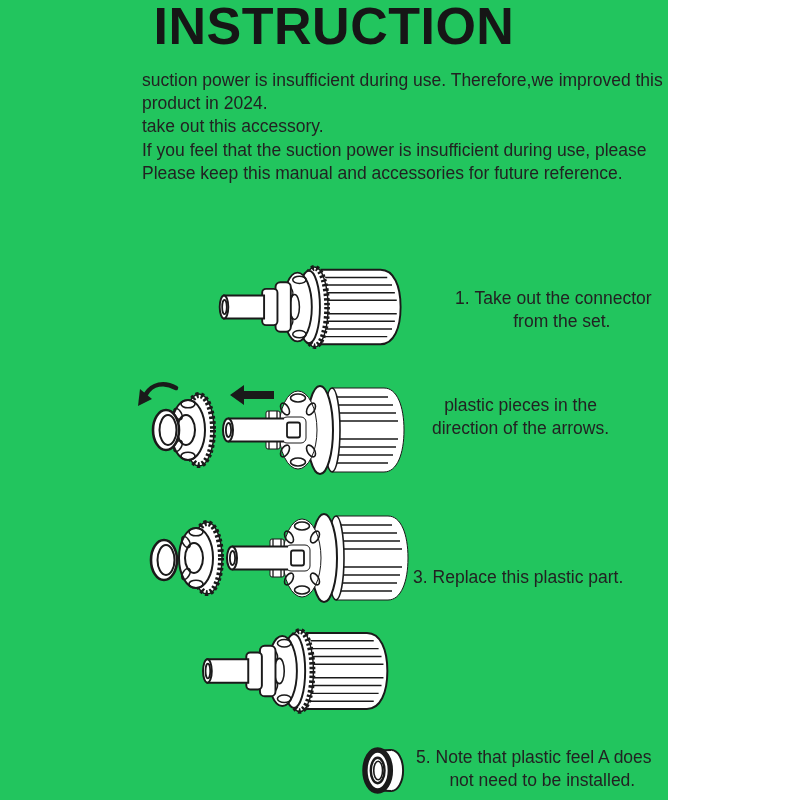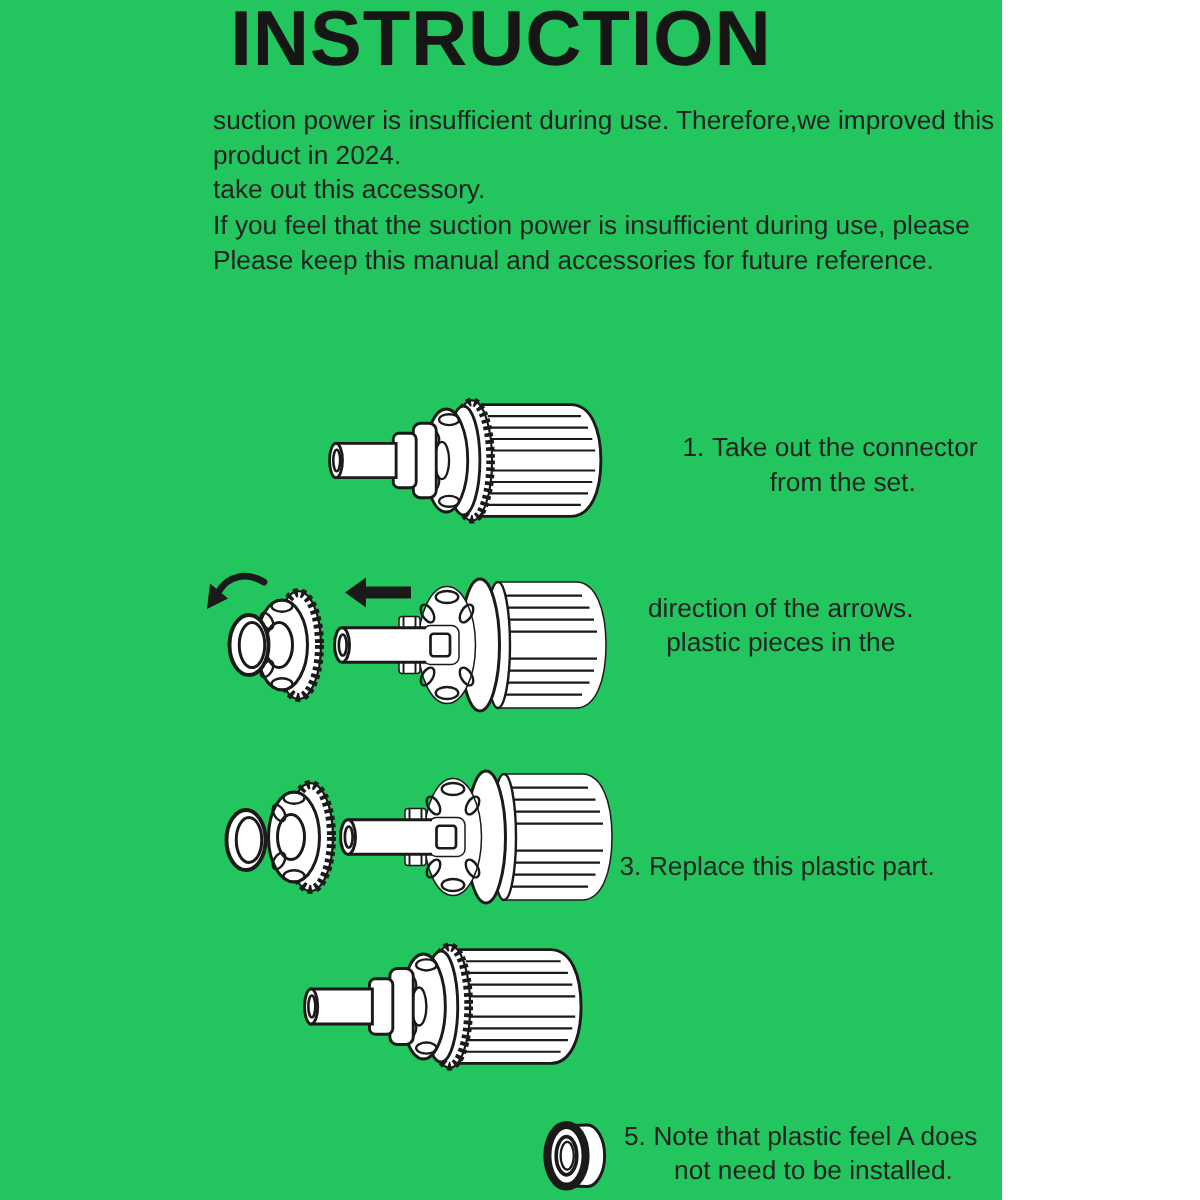--- a/index.html
+++ b/index.html
@@ -138,22 +138,22 @@
   <div class="diagram" style="left:136px; top:378px;">
     <svg width="270" height="100" viewBox="0 0 270 100">
       <use href="#part-curved-arrow" transform="translate(0,0)"></use>
       <use href="#part-cap" transform="translate(52,52)"></use>
       <use href="#part-ring" transform="translate(30,52)"></use>
       <use href="#part-left-arrow" transform="translate(94,7)"></use>
       <use href="#part-body" transform="translate(92,52)"></use>
     </svg>
   </div>
   <div class="step-text" style="left:415px; top:394px;">
+    <div class="cont">plastic pieces in the</div>
     <div class="cont">direction of the arrows.</div>
-    <div class="cont">plastic pieces in the</div>
   </div>
 
   <div class="diagram" style="left:138px; top:506px;">
     <svg width="270" height="100" viewBox="0 0 270 100">
       <use href="#part-cap" transform="translate(58,52)"></use>
       <use href="#part-ring" transform="translate(26,54)"></use>
       <use href="#part-body" transform="translate(94,52)"></use>
     </svg>
   </div>
   <div class="step-text" style="left:413px; top:566px;">

